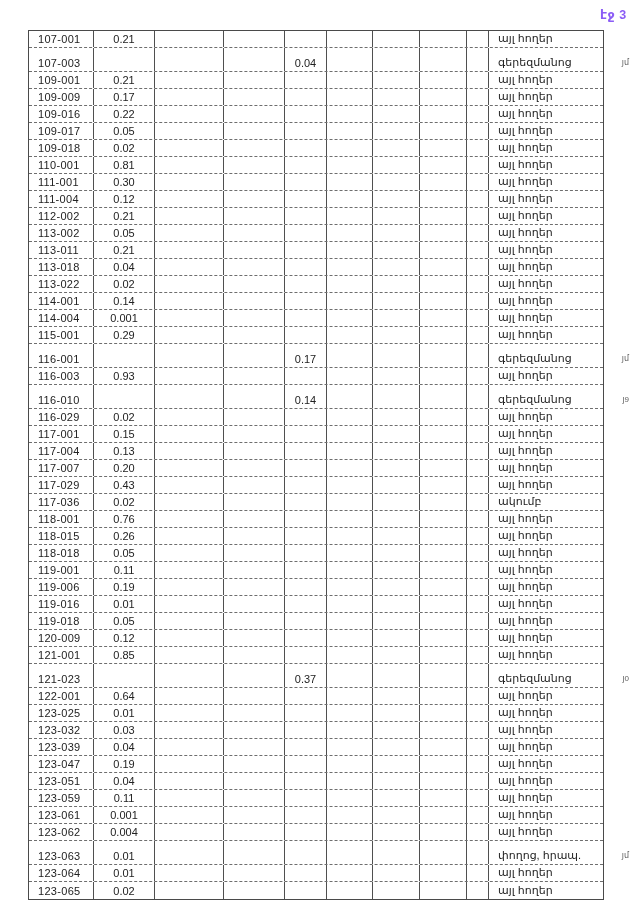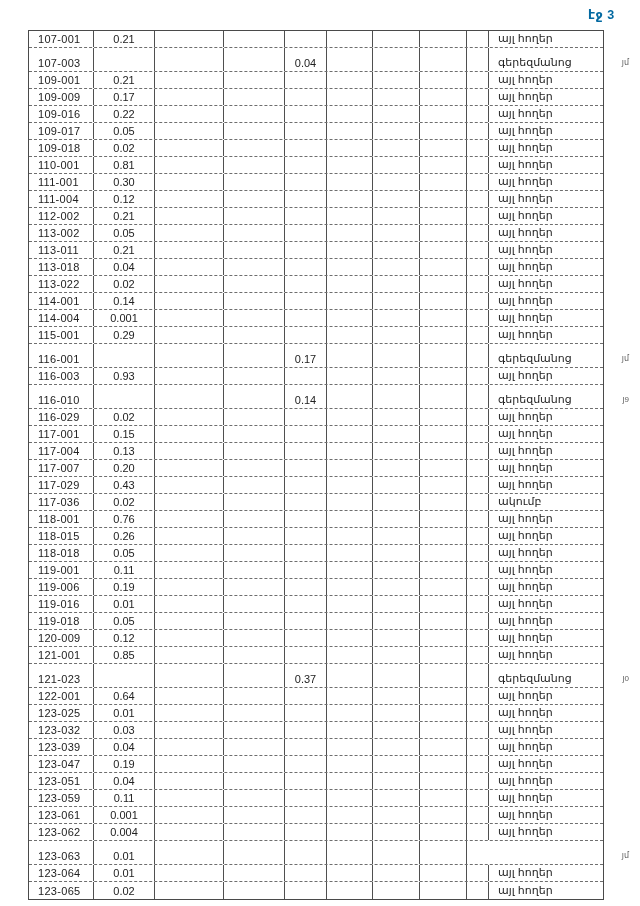--- a/index.html
+++ b/index.html
@@ -5,22 +5,22 @@
   html,body{margin:0;padding:0;}
   body{
     width:640px;height:906px;
     background:#ffffff;
     font-family:"Liberation Sans","DejaVu Sans",sans-serif;
     position:relative;
     overflow:hidden;
     color:#1f1f1f;
   }
   .page-label{
-    position:absolute;top:7px;left:588px;
-    font-weight:bold;font-size:12.5px;color:#0369a1;
+    position:absolute;top:7px;left:600px;
+    font-weight:bold;font-size:12.5px;color:#8b5cf6;
     letter-spacing:0.5px;
   }
   .table{
     position:absolute;left:28px;top:30px;
     width:574px;
     border:1px solid #4a4a4a;
     box-sizing:content-box;
   }
   .row{
     display:grid;
@@ -705,20 +705,21 @@
   <div class="row tall">
     <div class="cell code">123-063</div>
     <div class="cell num val">0.01</div>
     <div class="cell"></div>
     <div class="cell"></div>
     <div class="cell num mid"></div>
     <div class="cell"></div>
     <div class="cell"></div>
     <div class="cell"></div>
     <div class="cell"></div>
+    <div class="cell label">փողոց, հրապ.</div>
     <div class="marginal">յմ</div>
   </div>
 
   <div class="row">
     <div class="cell code">123-064</div>
     <div class="cell num val">0.01</div>
     <div class="cell"></div>
     <div class="cell"></div>
     <div class="cell num mid"></div>
     <div class="cell"></div>

